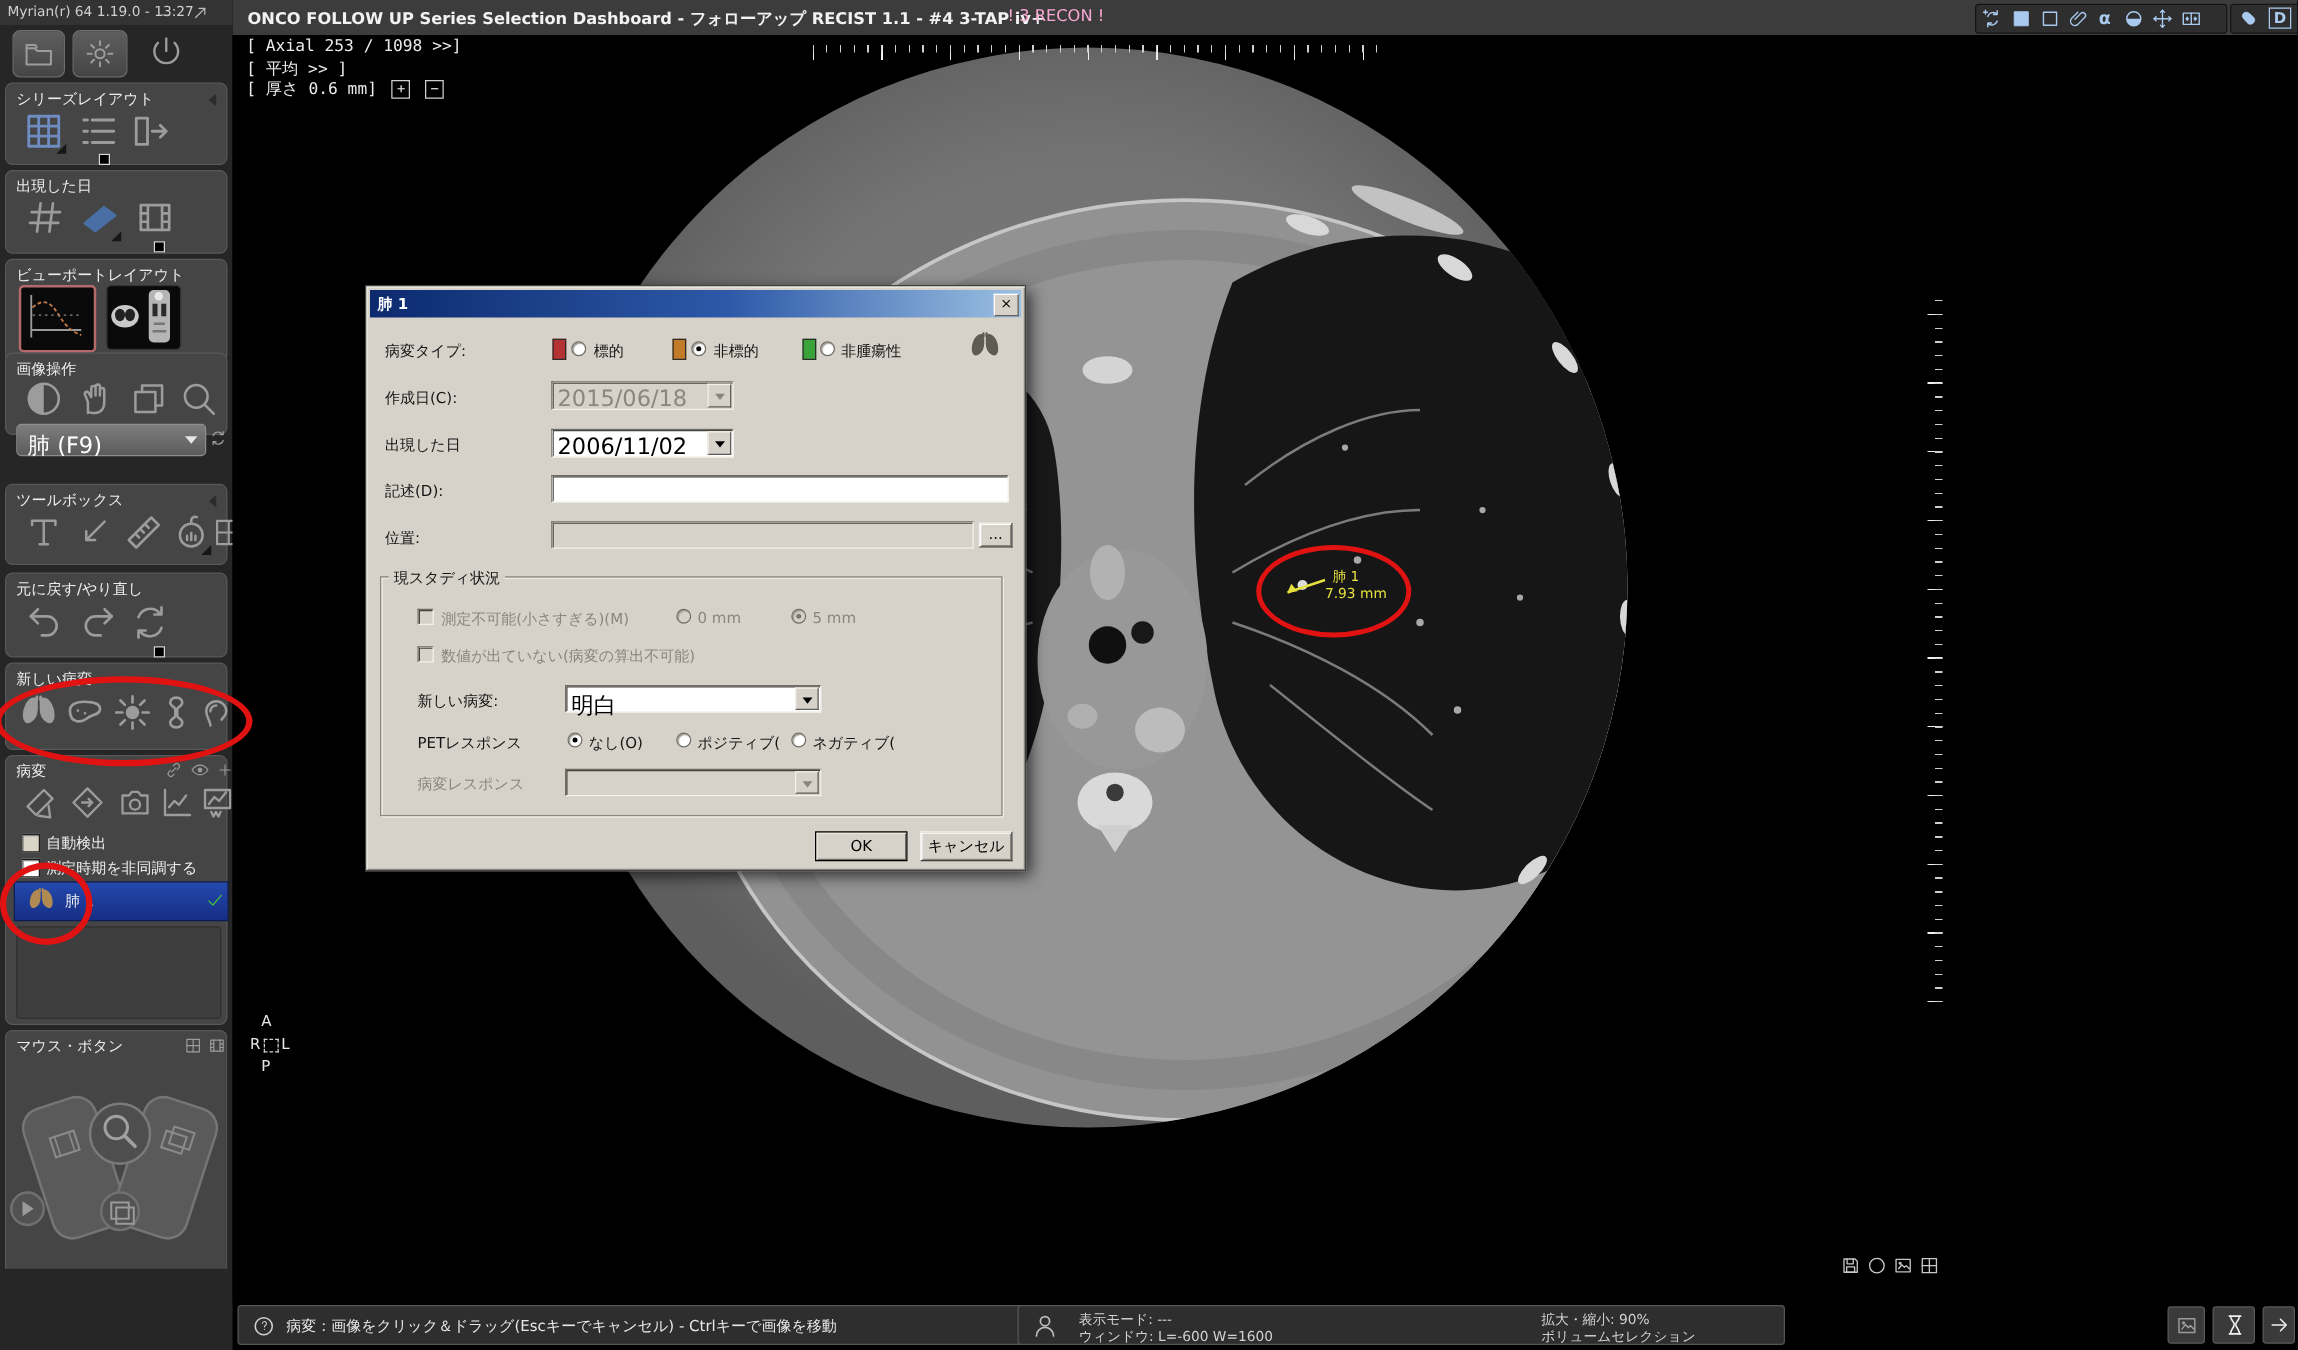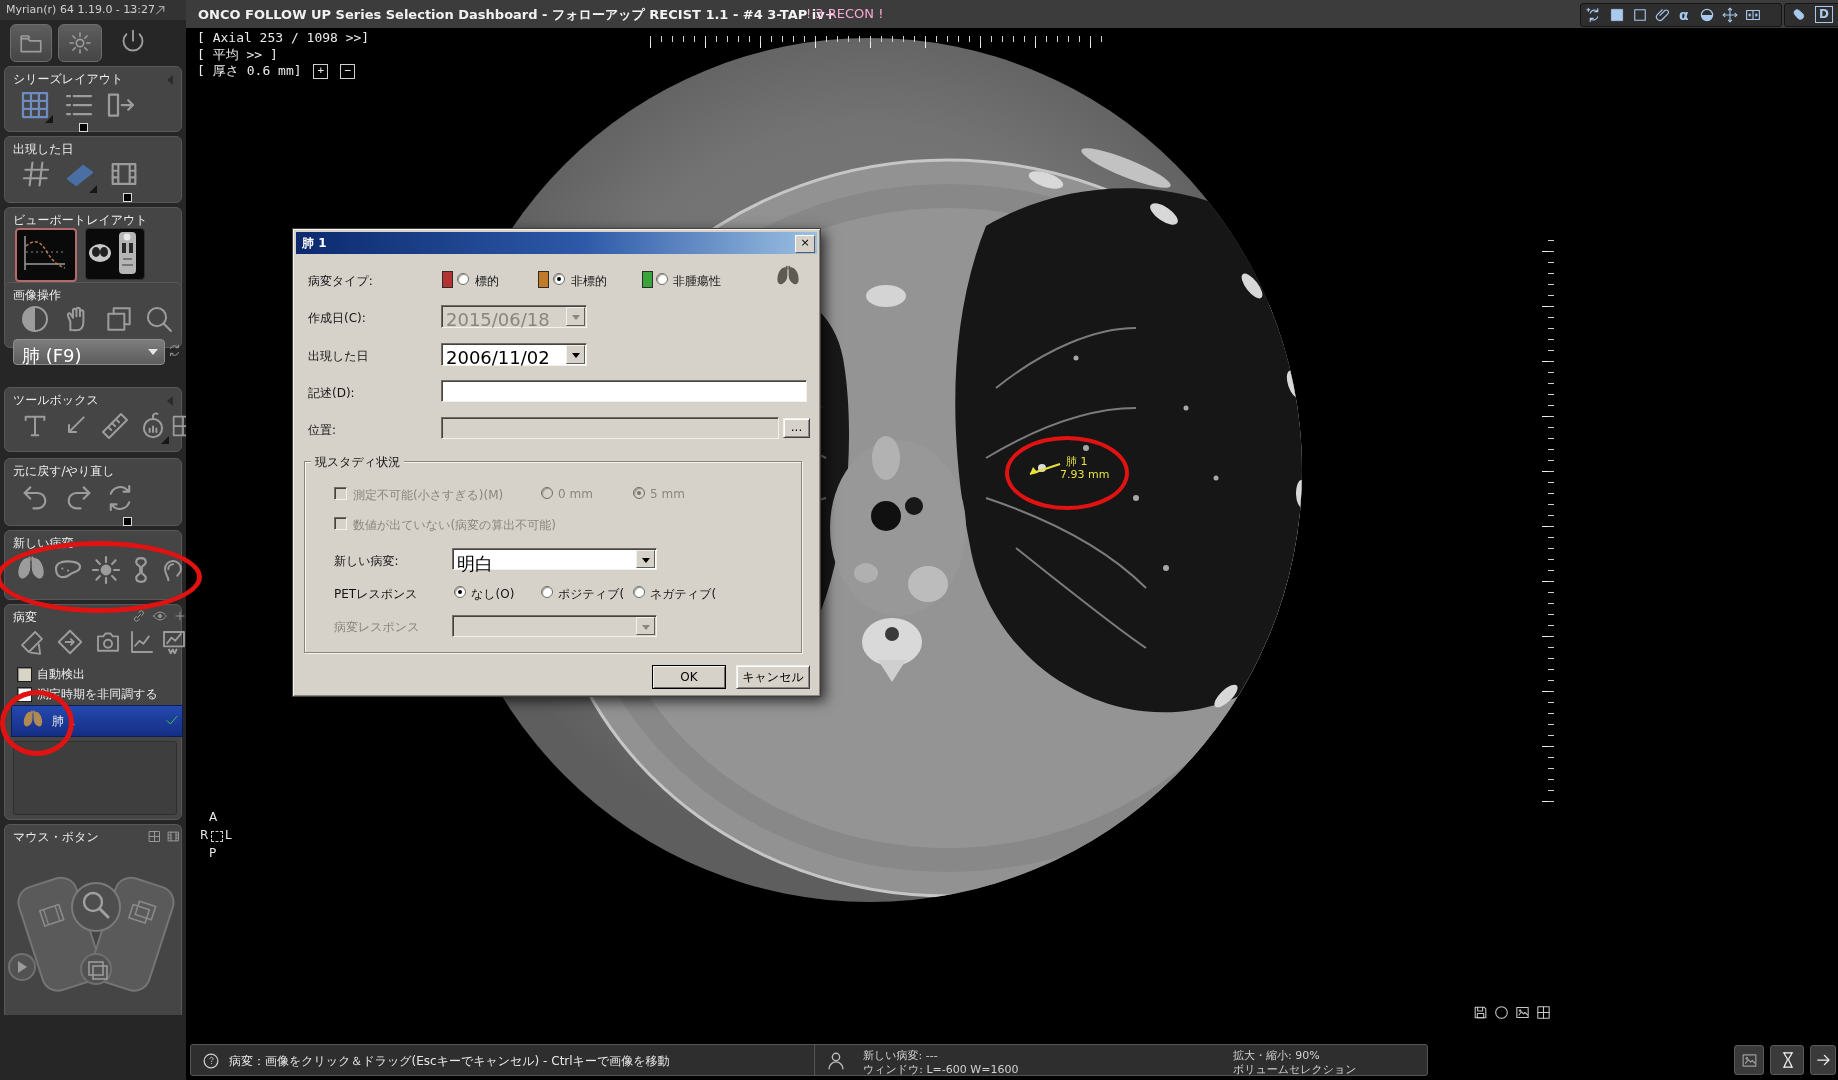--- a/index.html
+++ b/index.html
@@ -719,21 +719,21 @@
       </span>
     <span class="stxt" style="left:38px;top:8px">病変：画像をクリック＆ドラッグ(Escキーでキャンセル) - Ctrlキーで画像を移動</span>
   </div>
   <div class="sseg" style="left:814px;width:614px">
     <span class="icon" style="left:10px;top:5px;width:22px;height:22px;color:#bdbdbd">
         <svg viewBox="0 0 24 24" xmlns="http://www.w3.org/2000/svg">
           <path d="M12 3.6a4 4 0 1 1 0 8 4 4 0 0 1 0-8z" fill="none" stroke="currentColor" stroke-width="1.5" stroke-linecap="round" stroke-linejoin="round"></path>
           <path d="M4.5 20.5a7.5 7.5 0 0 1 15 0" fill="none" stroke="currentColor" stroke-width="1.5" stroke-linecap="round" stroke-linejoin="round"></path>
         </svg>
       </span>
-    <span class="stxt sm" style="left:48px;top:3px">新しい病変: ---</span>
+    <span class="stxt sm" style="left:48px;top:3px">表示モード: ---</span>
     <span class="stxt sm" style="left:48px;top:17px">ウィンドウ: L=-600 W=1600</span>
     <span class="stxt sm" style="left:418px;top:3px">拡大・縮小: 90%</span>
     <span class="stxt sm" style="left:418px;top:17px">ボリュームセレクション</span>
   </div>
   <div class="sbtn" style="left:1734px;width:30px">
     <span class="icon" style="left:5px;top:5px;width:19px;height:19px">
         <svg viewBox="0 0 24 24" xmlns="http://www.w3.org/2000/svg">
           <path d="M4 5h16v14H4z" fill="none" stroke="currentColor" stroke-width="1.5" stroke-linecap="round" stroke-linejoin="round"></path>
           <path d="M7 15.5 10.5 11l3 3 2-2 3.5 3.5" fill="none" stroke="currentColor" stroke-width="1.5" stroke-linecap="round" stroke-linejoin="round"></path>
           <path d="M8.6 8a1.3 1.3 0 1 1 0 2.6 1.3 1.3 0 0 1 0-2.6z" fill="currentColor" stroke="currentColor" stroke-width="1" stroke-linejoin="round"></path>

